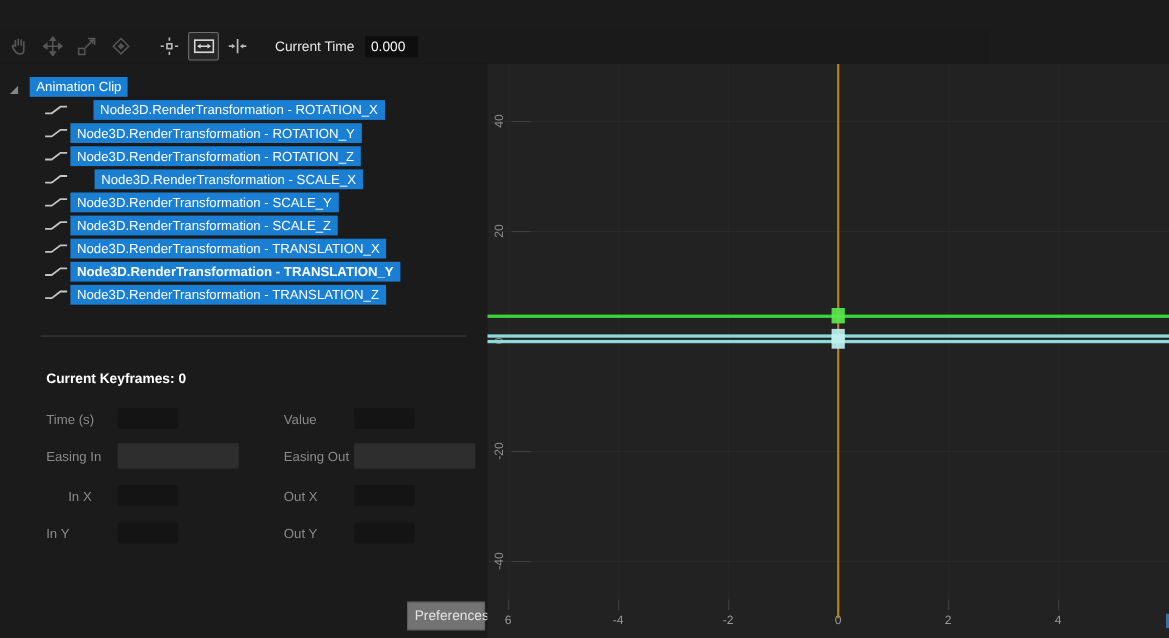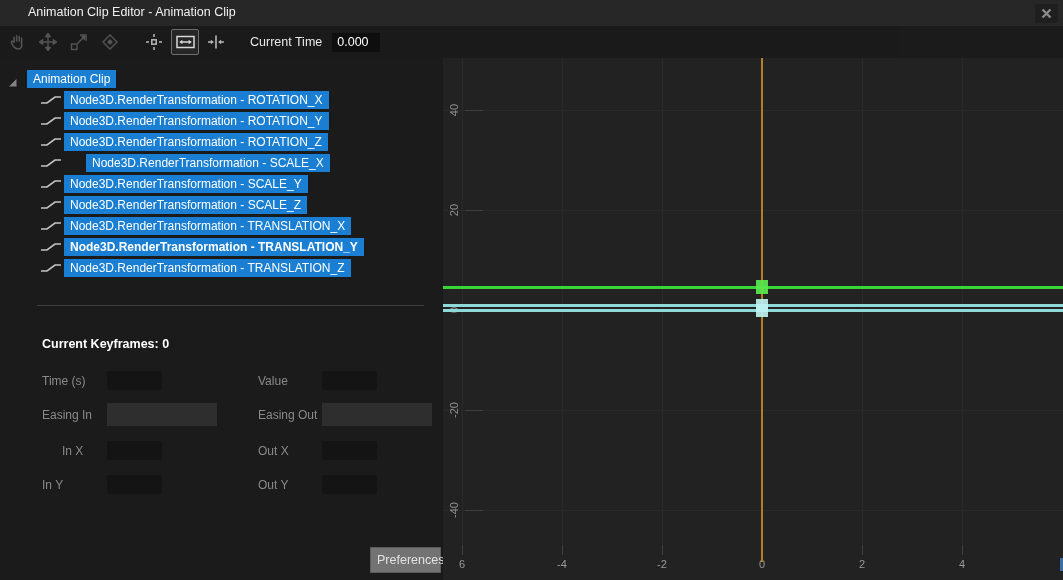--- a/index.html
+++ b/index.html
@@ -51,30 +51,20 @@
   .playhead{position:absolute;top:0;width:2px;height:504px;}
   .series-line{position:absolute;left:0;width:620px;height:3px;}
   .kf-marker{position:absolute;width:12px;}
   .edge-artifact{position:absolute;left:617px;top:500px;width:3px;height:13px;background:#3a6ea5;}
 </style>
 </head>
 <body>
 
 <div class="window">
 
-  <div class="titlebar">
-    <div class="title">Animation Clip Editor - Animation Clip</div>
-    <div class="close-btn">
-      <span>
-        <svg width="11" height="11" viewBox="0 0 11 11">
-            <path d="M1.5 1.5 L9.5 9.5 M9.5 1.5 L1.5 9.5" stroke="currentColor" stroke-width="2.4"></path>
-          </svg>
-      </span>
-    </div>
-  </div>
 
   <div class="toolbar">
     <div id="toolbar-buttons" style="display:flex;align-items:center;">
         <div class="tbtn disabled">
           <span style="display: flex;">
             <svg width="18" height="18" viewBox="0 0 18 18" fill="none" stroke="currentColor" stroke-width="1.5" stroke-linecap="round">
               <path d="M6 9 V4.2 M8.6 8 V2.8 M11.2 8 V3.4 M13.6 9 V5"></path>
               <path d="M6 9 C4.6 7.8 3 8.2 3.4 9.6 C4 11.5 5.2 13.2 6.4 14.4 C7.4 15.4 8.6 16 10.2 16 C12.4 16 13.6 14.8 13.6 12.6 V9"></path>
             </svg>
           </span>
@@ -145,21 +135,21 @@
   <div class="left-panel">
     <div class="tree-root">
       <span class="expander">
         <svg width="10" height="10" viewBox="0 0 10 10">
             <polygon points="8.5,1 8.5,8.5 1,8.5" fill="#848484"></polygon>
           </svg>
       </span>
       <span class="tree-label">Animation Clip</span>
     </div>
     <div id="tree-items">
-        <div class="tree-row" style="top: 33px;">
+        <div class="tree-row" style="top: 33px; gap: 21px;">
           <span class="curve-ic"><svg width="22" height="14" viewBox="0 0 22 14" fill="none" stroke="currentColor" stroke-width="1.6">
               <path d="M1 10 H7 L15 4 H21"></path>
             </svg></span>
           <span class="tree-label">Node3D.RenderTransformation - ROTATION_X</span>
         </div>
         <div class="tree-row" style="top: 54px;">
           <span class="curve-ic"><svg width="22" height="14" viewBox="0 0 22 14" fill="none" stroke="currentColor" stroke-width="1.6">
               <path d="M1 10 H7 L15 4 H21"></path>
             </svg></span>
           <span class="tree-label">Node3D.RenderTransformation - ROTATION_Y</span>

